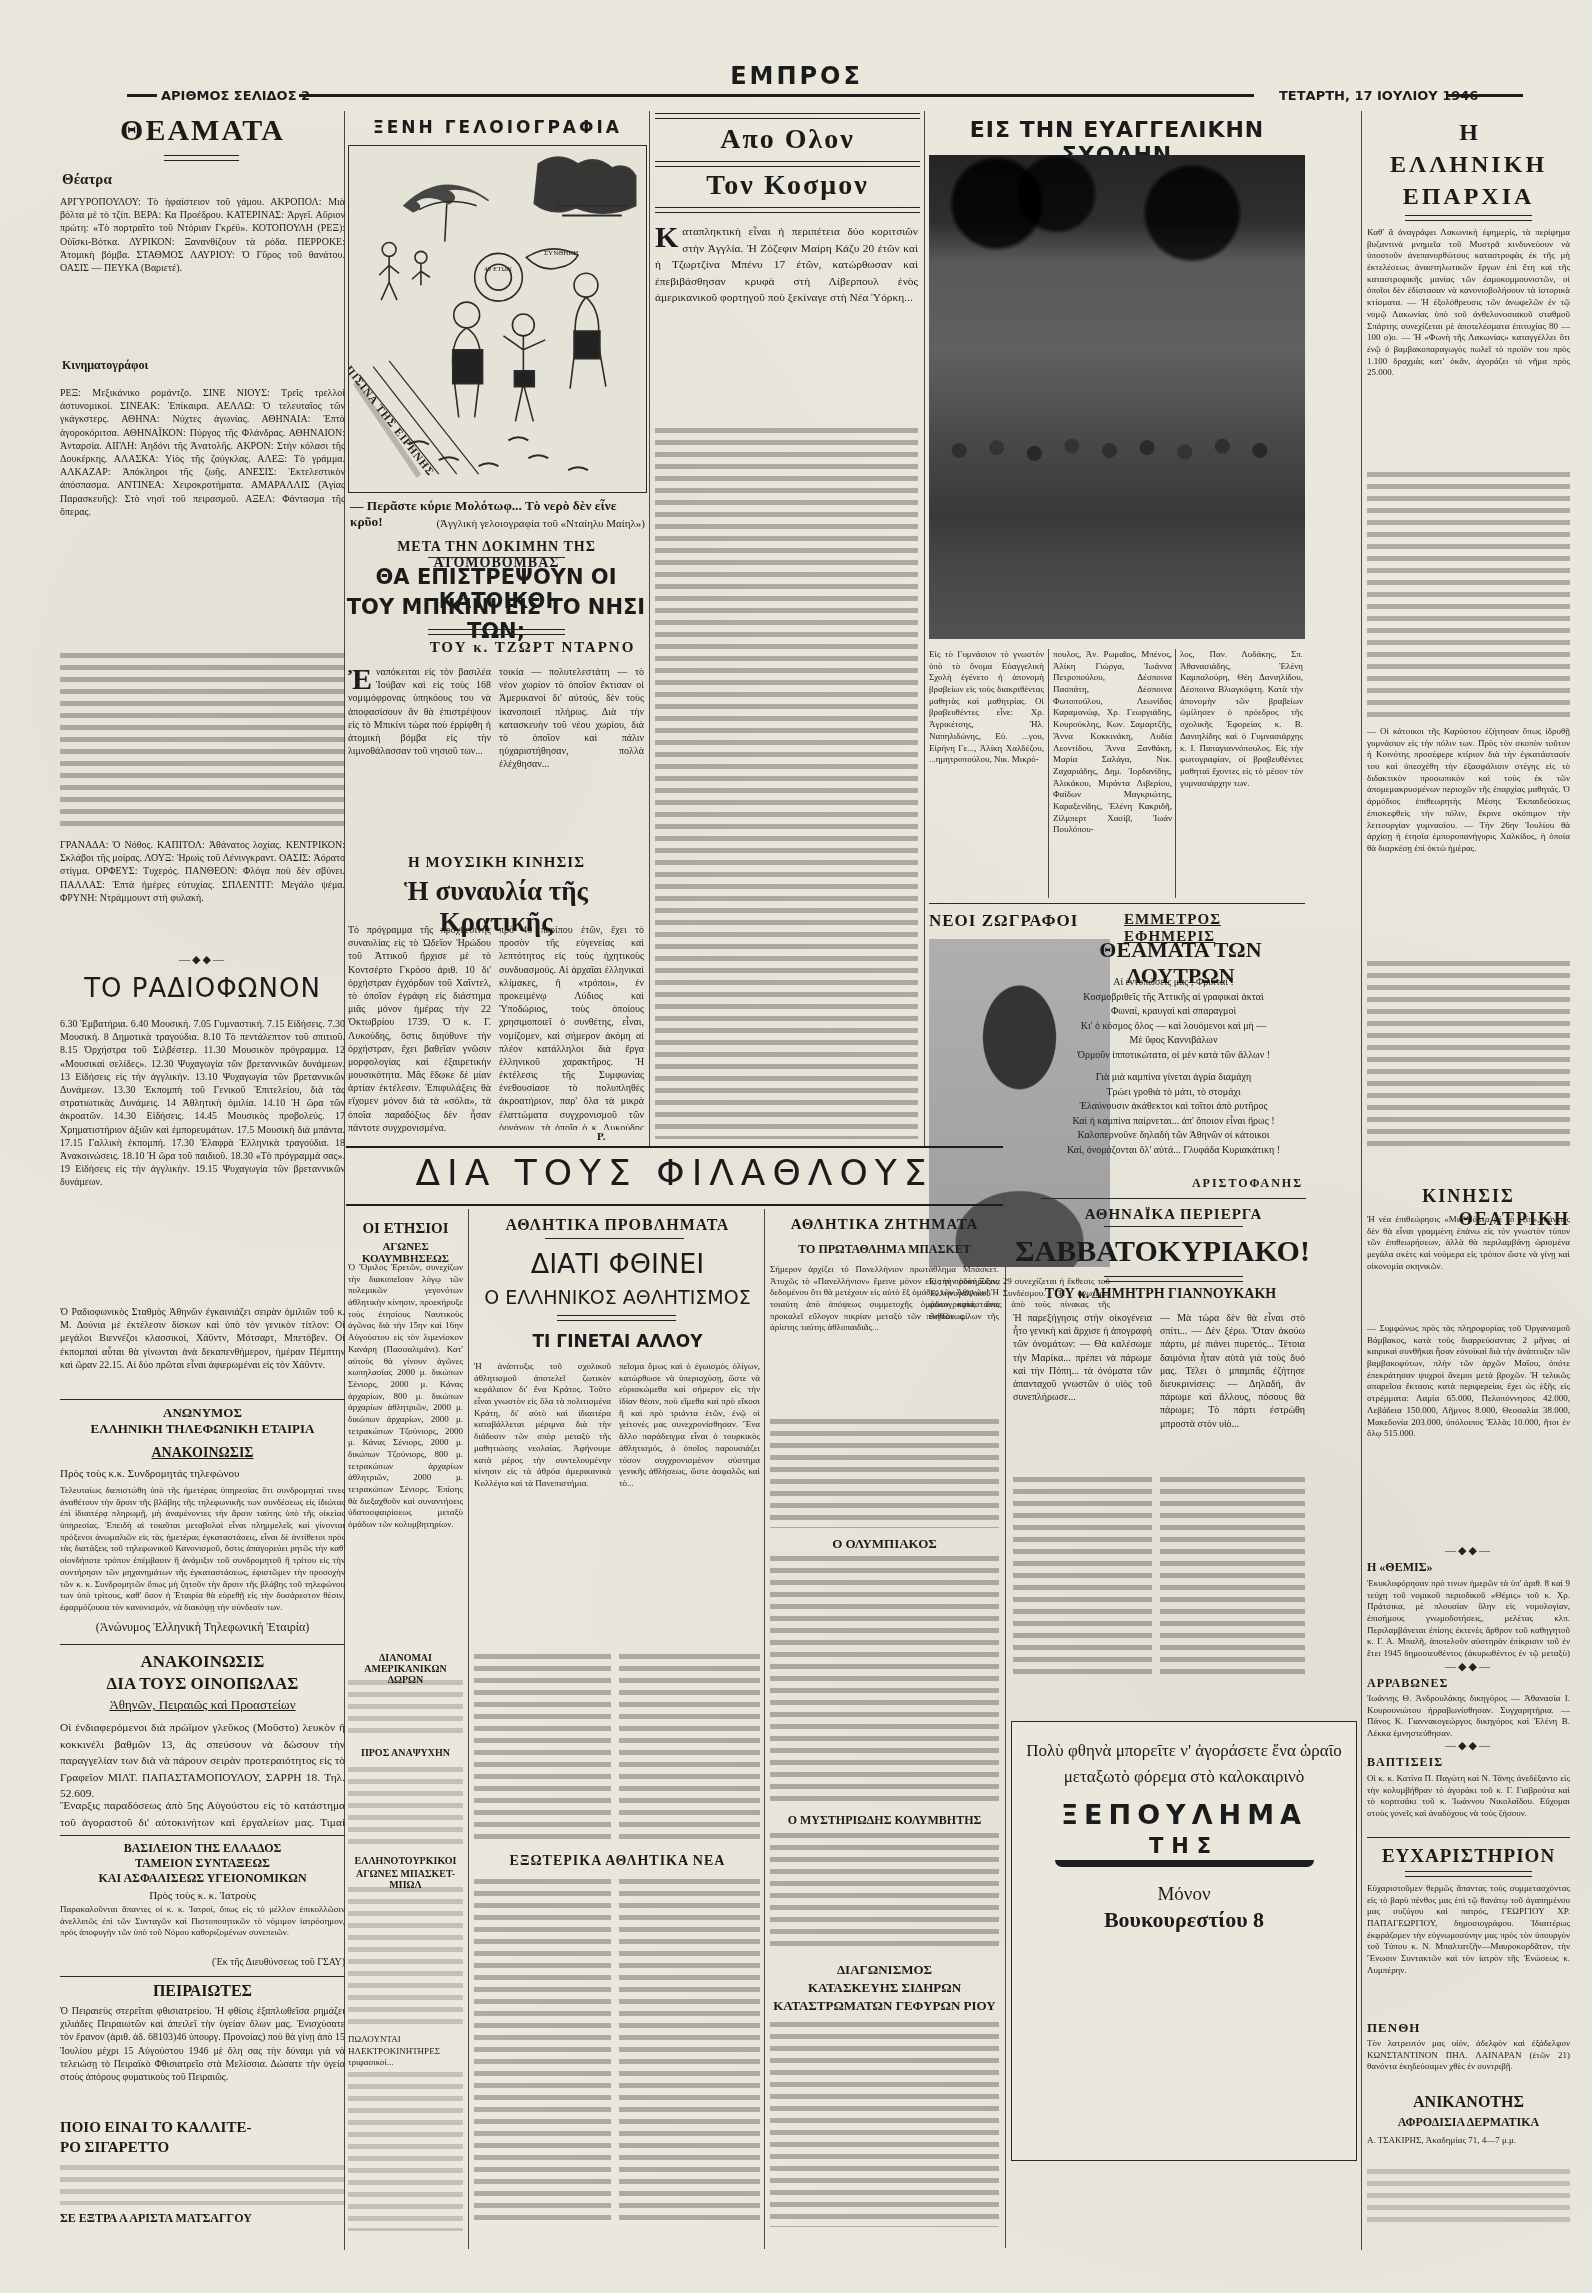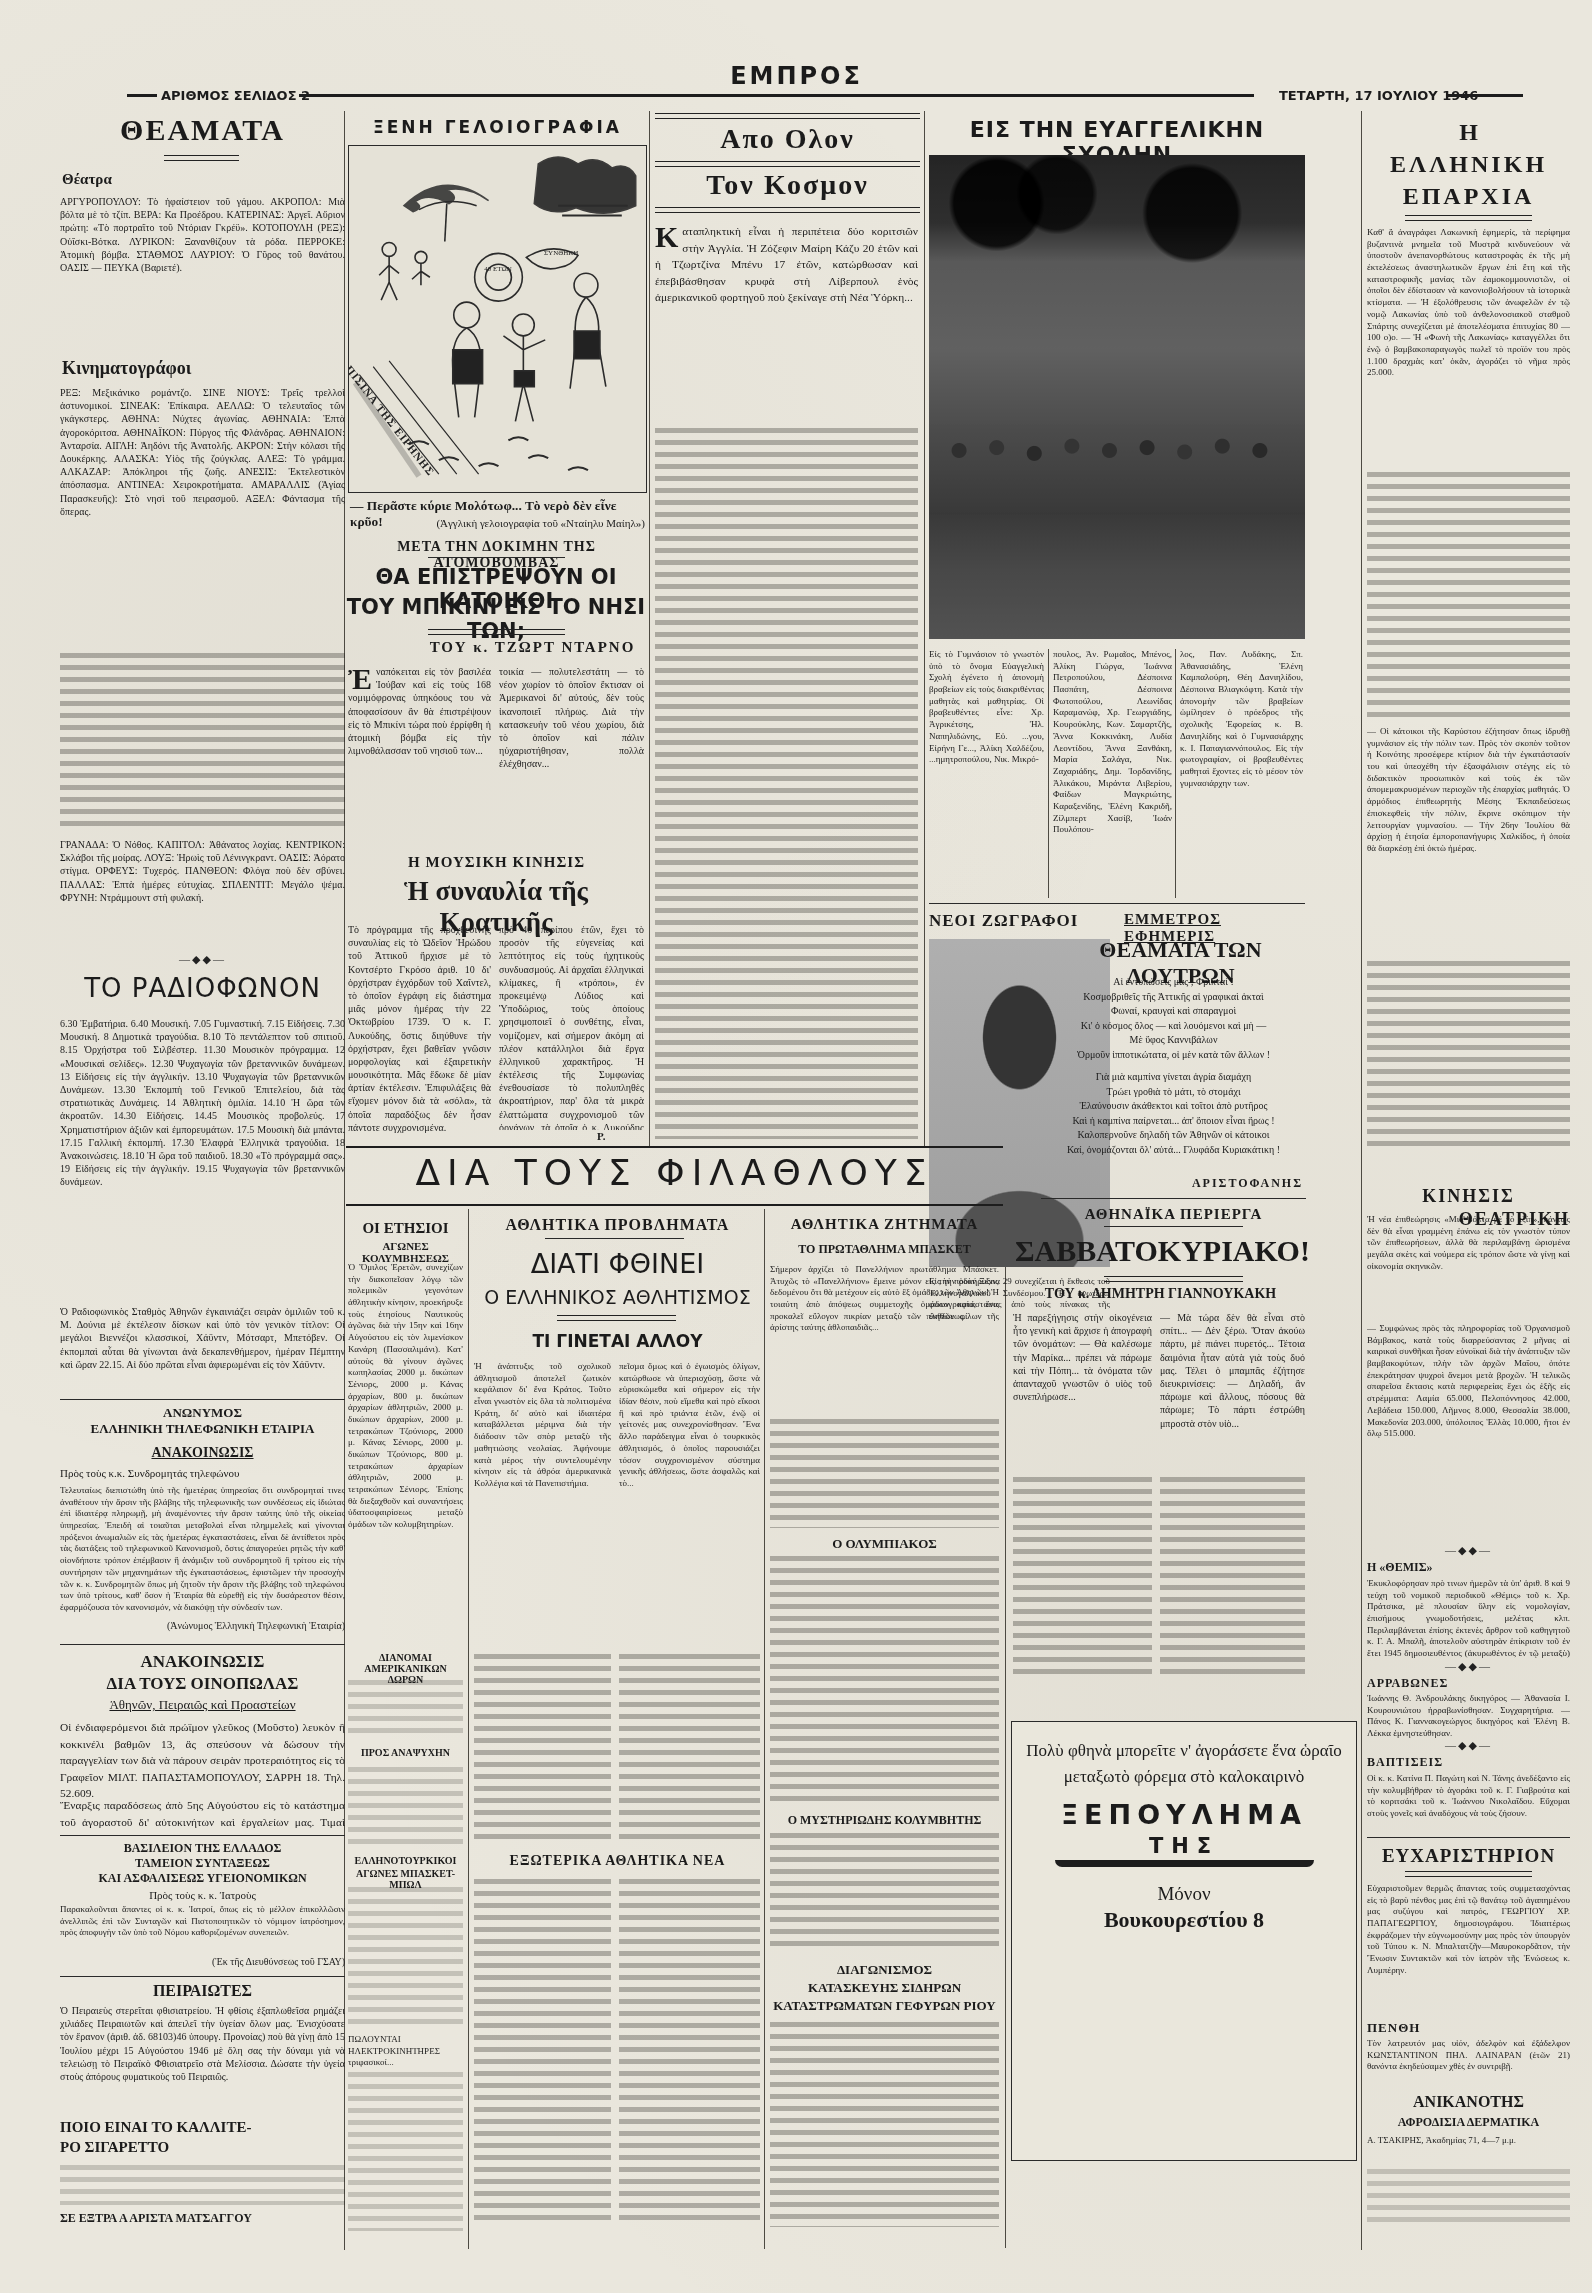--- a/index.html
+++ b/index.html
@@ -48,37 +48,37 @@
   <div class="vr" style="left:924px;top:111px;height:1035px;"></div>
   <div class="vr" style="left:1361px;top:111px;height:2139px;"></div>
   <div class="vr" style="left:1005px;top:1149px;height:1099px;"></div>
   <div class="vr" style="left:468px;top:1209px;height:1040px;"></div>
   <div class="vr" style="left:764px;top:1209px;height:1040px;"></div>
 
   <div class="abs ctr headline-serif" style="left:60px;top:113px;width:285px;font-size:30px;letter-spacing:2px;">ΘΕΑΜΑΤΑ</div>
   <div class="abs dbl" style="left:164px;top:155px;width:75px;"></div>
   <div class="abs b" style="left:62px;top:171px;font-size:15px;">Θέατρα</div>
   <div class="abs body" style="left:60px;top:195px;width:285px;height:157px;">ΑΡΓΥΡΟΠΟΥΛΟΥ: Τὸ ἡφαίστειον τοῦ γάμου. ΑΚΡΟΠΟΛ: Μιὰ βόλτα μὲ τὸ τζίπ. ΒΕΡΑ: Κα Προέδρου. ΚΑΤΕΡΙΝΑΣ: Ἀργεῖ. Αὔριον πρώτη: «Τὸ πορτραῖτο τοῦ Ντόριαν Γκρέϋ». ΚΟΤΟΠΟΥΛΗ (ΡΕΞ): Οὐΐσκι-Βότκα. ΛΥΡΙΚΟΝ: Ξανανθίζουν τὰ ρόδα. ΠΕΡΡΟΚΕ: Ἀτομικὴ βόμβα. ΣΤΑΘΜΟΣ ΛΑΥΡΙΟΥ: Ὁ Γῦρος τοῦ θανάτου. ΟΑΣΙΣ — ΠΕΥΚΑ (Βαριετέ).</div>
-  <div class="abs b" style="left:62px;top:358px;font-size:18px;">Κινηματογράφοι</div>
+  <div class="abs b" style="left:62px;top:358px;font-size:12px;">Κινηματογράφοι</div>
   <div class="abs body" style="left:60px;top:386px;width:285px;height:261px;">ΡΕΞ: Μεξικάνικο ρομάντζο. ΣΙΝΕ ΝΙΟΥΣ: Τρεῖς τρελλοὶ ἀστυνομικοί. ΣΙΝΕΑΚ: Ἐπίκαιρα. ΑΕΛΛΩ: Ὁ τελευταῖος τῶν γκάγκστερς. ΑΘΗΝΑ: Νύχτες ἀγωνίας. ΑΘΗΝΑΙΑ: Ἑπτὰ ἀγοροκόριτσα. ΑΘΗΝΑΪΚΟΝ: Πύργος τῆς Φλάνδρας. ΑΘΗΝΑΙΟΝ: Ἀνταρσία. ΑΙΓΛΗ: Ἀηδόνι τῆς Ἀνατολῆς. ΑΚΡΟΝ: Στὴν κόλασι τῆς Δουκέρκης. ΑΛΑΣΚΑ: Υἱὸς τῆς ζούγκλας. ΑΛΕΞ: Τὸ γράμμα. ΑΛΚΑΖΑΡ: Ἀπόκληροι τῆς ζωῆς. ΑΝΕΣΙΣ: Ἐκτελεστικὸν ἀπόσπασμα. ΑΝΤΙΝΕΑ: Χειροκροτήματα. ΑΜΑΡΑΛΛΙΣ (Ἁγίας Παρασκευῆς): Στὸ νησὶ τοῦ πειρασμοῦ. ΑΞΕΛ: Φάντασμα τῆς ὄπερας.</div>
   <div class="txfill" style="left:60px;top:653px;width:285px;height:179px;"></div>
   <div class="abs body" style="left:60px;top:838px;width:285px;height:109px;">ΓΡΑΝΑΔΑ: Ὁ Νόθος. ΚΑΠΙΤΟΛ: Ἀθάνατος λοχίας. ΚΕΝΤΡΙΚΟΝ: Σκλάβοι τῆς μοίρας. ΛΟΥΞ: Ἡρωὶς τοῦ Λένινγκραντ. ΟΑΣΙΣ: Ἀόρατο στίγμα. ΟΡΦΕΥΣ: Τυχερός. ΠΑΝΘΕΟΝ: Φλόγα ποὺ δὲν σβύνει. ΠΑΛΛΑΣ: Ἑπτὰ ἡμέρες εὐτυχίας. ΣΠΛΕΝΤΙΤ: Μεγάλο ψέμα. ΦΡΥΝΗ: Ντράμμουντ στὴ φυλακή.</div>
 
   <div class="abs orn" style="left:60px;top:953px;width:285px;">—◆◆—</div>
   <div class="abs ctr" style="left:60px;top:973px;width:285px;font-size:26px;font-family:'DejaVu Sans',sans-serif;letter-spacing:1px;">ΤΟ ΡΑΔΙΟΦΩΝΟΝ</div>
   <div class="abs body" style="left:60px;top:1017px;width:285px;height:285px;">6.30 Ἐμβατήρια. 6.40 Μουσική. 7.05 Γυμναστική. 7.15 Εἰδήσεις. 7.30 Μουσική. 8 Δημοτικὰ τραγούδια. 8.10 Τὸ πεντάλεπτον τοῦ σπιτιοῦ. 8.15 Ὀρχήστρα τοῦ Σιλβέστερ. 11.30 Μουσικὸν πρόγραμμα. 12 «Μουσικαὶ σελίδες». 12.30 Ψυχαγωγία τῶν βρεταννικῶν δυνάμεων. 13 Εἰδήσεις εἰς τὴν ἀγγλικήν. 13.10 Ψυχαγωγία τῶν βρεταννικῶν Δυνάμεων. 13.30 Ἐκπομπὴ τοῦ Γενικοῦ Ἐπιτελείου, διὰ τὰς στρατιωτικὰς Δυνάμεις. 14 Ἀθλητικὴ ὁμιλία. 14.10 Ἡ ὥρα τῶν ἀκροατῶν. 14.30 Εἰδήσεις. 14.45 Μουσικὸς προβολεύς. 17 Χρηματιστήριον ἀξιῶν καὶ ἐμπορευμάτων. 17.5 Μουσικὴ διὰ μπάντα. 17.15 Γαλλικὴ ἐκπομπή. 17.30 Ἐλαφρὰ Ἑλληνικὰ τραγούδια. 18 Ἀνακοινώσεις. 18.10 Ἡ ὥρα τοῦ παιδιοῦ. 18.30 «Τὸ πρόγραμμά σας». 19 Εἰδήσεις εἰς τὴν ἀγγλικήν. 19.15 Ψυχαγωγία τῶν βρεταννικῶν δυνάμεων.</div>
   <div class="abs body" style="left:60px;top:1305px;width:285px;height:92px;">Ὁ Ραδιοφωνικὸς Σταθμὸς Ἀθηνῶν ἐγκαινιάζει σειρὰν ὁμιλιῶν τοῦ κ. Μ. Δούνια μὲ ἐκτέλεσιν δίσκων καὶ ὑπὸ τὸν γενικὸν τίτλον: Οἱ μεγάλοι Βιεννέζοι κλασσικοί, Χάϋντν, Μότσαρτ, Μπετόβεν. Οἱ ἐκπομπαὶ αὗται θὰ γίνωνται ἀνὰ δεκαπενθήμερον, ἡμέραν Πέμπτην καὶ ὥραν 22.15. Αἱ δύο πρῶται εἶναι ἀφιερωμέναι εἰς τὸν Χάϋντν.</div>
 
   <div class="abs hair" style="left:60px;top:1399px;width:285px;"></div>
   <div class="abs ctr b" style="left:60px;top:1405px;width:285px;font-size:13px;">ΑΝΩΝΥΜΟΣ</div>
   <div class="abs ctr b" style="left:60px;top:1421px;width:285px;font-size:13px;">ΕΛΛΗΝΙΚΗ ΤΗΛΕΦΩΝΙΚΗ ΕΤΑΙΡΙΑ</div>
   <div class="abs ctr b" style="left:60px;top:1445px;width:285px;font-size:14px;text-decoration:underline;">ΑΝΑΚΟΙΝΩΣΙΣ</div>
   <div class="abs" style="left:60px;top:1467px;width:285px;font-size:11px;">Πρὸς τοὺς κ.κ. Συνδρομητάς τηλεφώνου</div>
   <div class="abs body sm" style="left:60px;top:1485px;width:285px;height:131px;">Τελευταίως διεπιστώθη ὑπὸ τῆς ἡμετέρας ὑπηρεσίας ὅτι συνδρομηταί τινες ἀναθέτουν τὴν ἄρσιν τῆς βλάβης τῆς τηλεφωνικῆς των συνδέσεως εἰς ἰδιώτας ἐπὶ ἰδιαιτέρᾳ πληρωμῇ, μὴ ἀναμένοντες τὴν ἄρσιν ταύτης ὑπὸ τῆς οἰκείας ὑπηρεσίας. Ἐπειδὴ αἱ τοιαῦται μεταβολαὶ εἶναι πλημμελεῖς καὶ γίνονται πρόξενοι ἀνωμαλιῶν εἰς τὰς ἡμετέρας ἐγκαταστάσεις, εἶναι δὲ ἀντίθετοι πρὸς τὰς διατάξεις τοῦ τηλεφωνικοῦ Κανονισμοῦ, ὅστις ἀπαγορεύει ρητῶς τὴν καθ' οἱονδήποτε τρόπον ἐπέμβασιν ἢ ἀνάμιξιν τοῦ συνδρομητοῦ ἢ τρίτου εἰς τὴν συντήρησιν τῶν μηχανημάτων τῆς ἐγκαταστάσεως, ἐφιστῶμεν τὴν προσοχὴν τῶν κ. κ. Συνδρομητῶν ὅπως μὴ ζητοῦν τὴν ἄρσιν τῆς βλάβης τοῦ τηλεφώνου των ὑπὸ τρίτους, καθ' ὅσον ἡ Ἑταιρία θὰ εὑρεθῇ εἰς τὴν δυσάρεστον θέσιν, ἐφαρμόζουσα τὸν κανονισμόν, νὰ διακόψῃ τὴν σύνδεσίν των.</div>
-  <div class="abs" style="left:60px;top:1620px;width:285px;font-size:10px;text-align:right;">(Ἀνώνυμος Ἑλληνικὴ Τηλεφωνικὴ Ἑταιρία)</div>
+  <div class="abs" style="left:60px;top:1620px;width:285px;font-size:12px;text-align:center;">(Ἀνώνυμος Ἑλληνικὴ Τηλεφωνικὴ Ἑταιρία)</div>
 
   <div class="abs hair" style="left:60px;top:1644px;width:285px;"></div>
   <div class="abs ctr b" style="left:60px;top:1652px;width:285px;font-size:17px;">ΑΝΑΚΟΙΝΩΣΙΣ</div>
   <div class="abs ctr b" style="left:60px;top:1674px;width:285px;font-size:17px;">ΔΙΑ ΤΟΥΣ ΟΙΝΟΠΩΛΑΣ</div>
   <div class="abs ctr" style="left:60px;top:1697px;width:285px;font-size:13px;text-decoration:underline;">Ἀθηνῶν, Πειραιῶς καὶ Προαστείων</div>
   <div class="abs body lg" style="left:60px;top:1719px;width:285px;height:78px;">Οἱ ἐνδιαφερόμενοι διὰ πρώϊμον γλεῦκος (Μοῦστο) λευκὸν ἢ κοκκινέλι βαθμῶν 13, ἂς σπεύσουν νὰ δώσουν τὴν παραγγελίαν των διὰ νὰ πάρουν σειρὰν προτεραιότητος εἰς τὸ Γραφεῖον ΜΙΛΤ. ΠΑΠΑΣΤΑΜΟΠΟΥΛΟΥ, ΣΑΡΡΗ 18. Τηλ. 52,609.</div>
   <div class="abs body lg" style="left:60px;top:1797px;width:285px;height:34px;overflow:hidden;">Ἔναρξις παραδόσεως ἀπὸ 5ης Αὐγούστου εἰς τὸ κατάστημα τοῦ ἀγοραστοῦ δι' αὐτοκινήτων καὶ ἑργαλείων μας. Τιμαὶ ἀσυναγώνιστοι.</div>
 
   <div class="abs hair" style="left:60px;top:1835px;width:285px;"></div>
   <div class="abs ctr b" style="left:60px;top:1841px;width:285px;font-size:12px;">ΒΑΣΙΛΕΙΟΝ ΤΗΣ ΕΛΛΑΔΟΣ</div>

